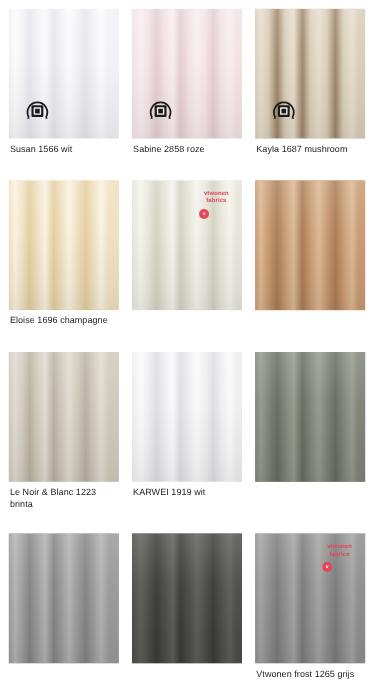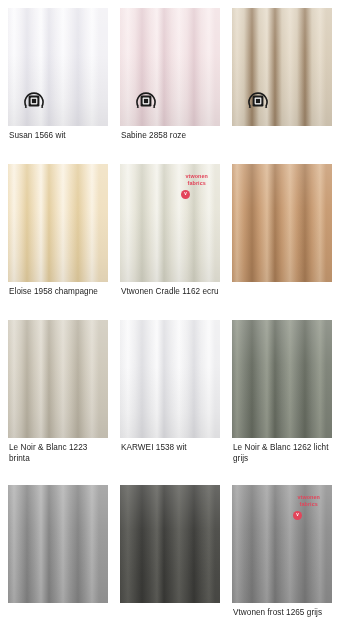--- a/index.html
+++ b/index.html
@@ -128,62 +128,61 @@
           <svg viewBox="0 0 26 26" aria-hidden="true">
             <path d="M5.2 18.6 A9 9 0 1 1 20.8 18.6" fill="none" stroke="#1b1b1b" stroke-width="1.6"></path>
             <path d="M4.4 17.8 l1.9 1.6 l-2.5 0.7 z" fill="#1b1b1b"></path>
             <path d="M21.6 17.8 l-1.9 1.6 l2.5 0.7 z" fill="#1b1b1b"></path>
             <rect x="7.6" y="7.6" width="10.8" height="10.8" rx="1.2" fill="#1b1b1b"></rect>
             <rect x="9.6" y="9.6" width="6.8" height="6.8" rx="0.8" fill="#ffffff" opacity="0.92"></rect>
             <rect x="10.9" y="10.9" width="4.2" height="4.2" fill="#1b1b1b"></rect>
           </svg>
         </div>
       </div>
+      <div class="caption">Kayla 1687 mushroom</div>
     </div>
     <div class="cell row2">
       <div class="swatch" style="background: rgb(240, 224, 192);">
         <div class="folds" style="background-image: linear-gradient(rgba(255, 255, 255, 0.16) 0%, rgba(255, 255, 255, 0.03) 38%, rgba(0, 0, 0, 0.035) 78%, rgba(0, 0, 0, 0.07) 100%), linear-gradient(90deg, rgb(240, 224, 192) 0%, rgb(250, 242, 226) 6%, rgb(240, 224, 192) 13%, rgb(227, 205, 158) 19%, rgb(240, 224, 192) 26%, rgb(250, 242, 226) 33%, rgb(227, 205, 158) 41%, rgb(240, 224, 192) 48%, rgb(250, 242, 226) 55%, rgb(240, 224, 192) 62%, rgb(227, 205, 158) 70%, rgb(240, 224, 192) 77%, rgb(250, 242, 226) 84%, rgb(240, 224, 192) 91%, rgb(240, 224, 192) 100%);"></div>
       </div>
-      <div class="caption">Eloise 1958 champagne</div>
+      <div class="caption">Eloise 1696 champagne</div>
     </div>
     <div class="cell row2">
       <div class="swatch" style="background: rgb(231, 229, 217);">
         <div class="folds" style="background-image: linear-gradient(rgba(255, 255, 255, 0.16) 0%, rgba(255, 255, 255, 0.03) 38%, rgba(0, 0, 0, 0.035) 78%, rgba(0, 0, 0, 0.07) 100%), linear-gradient(90deg, rgb(231, 229, 217) 0%, rgb(244, 243, 236) 8%, rgb(231, 229, 217) 15%, rgb(210, 209, 194) 22%, rgb(231, 229, 217) 30%, rgb(244, 243, 236) 37%, rgb(210, 209, 194) 44%, rgb(231, 229, 217) 52%, rgb(244, 243, 236) 59%, rgb(231, 229, 217) 67%, rgb(210, 209, 194) 74%, rgb(231, 229, 217) 81%, rgb(244, 243, 236) 89%, rgb(231, 229, 217) 95%, rgb(231, 229, 217) 100%);"></div>
         <div class="brandtag">
           <span class="bt-word">vtwonen</span>
           <span class="bt-word2">fabrics</span>
         </div>
         <div class="brandmark" style="background: rgb(227, 69, 91);">
           <span>v</span>
         </div>
       </div>
-      <div class="caption">Vtwonen Cradle 1162 ecru</div>
     </div>
     <div class="cell row2">
       <div class="swatch" style="background: rgb(199, 154, 113);">
         <div class="folds" style="background-image: linear-gradient(rgba(255, 255, 255, 0.16) 0%, rgba(255, 255, 255, 0.03) 38%, rgba(0, 0, 0, 0.035) 78%, rgba(0, 0, 0, 0.07) 100%), linear-gradient(90deg, rgb(199, 154, 113) 0%, rgb(220, 184, 148) 5%, rgb(199, 154, 113) 12%, rgb(168, 124, 85) 20%, rgb(199, 154, 113) 27%, rgb(220, 184, 148) 35%, rgb(168, 124, 85) 43%, rgb(199, 154, 113) 50%, rgb(220, 184, 148) 58%, rgb(199, 154, 113) 65%, rgb(168, 124, 85) 73%, rgb(199, 154, 113) 80%, rgb(220, 184, 148) 88%, rgb(199, 154, 113) 94%, rgb(199, 154, 113) 100%);"></div>
       </div>
     </div>
     <div class="cell row3">
       <div class="swatch" style="background: rgb(207, 201, 187);">
         <div class="folds" style="background-image: linear-gradient(rgba(255, 255, 255, 0.16) 0%, rgba(255, 255, 255, 0.03) 38%, rgba(0, 0, 0, 0.035) 78%, rgba(0, 0, 0, 0.07) 100%), linear-gradient(90deg, rgb(207, 201, 187) 0%, rgb(224, 219, 208) 6%, rgb(207, 201, 187) 13%, rgb(184, 177, 161) 19%, rgb(207, 201, 187) 26%, rgb(224, 219, 208) 33%, rgb(184, 177, 161) 41%, rgb(207, 201, 187) 48%, rgb(224, 219, 208) 55%, rgb(207, 201, 187) 62%, rgb(184, 177, 161) 70%, rgb(207, 201, 187) 77%, rgb(224, 219, 208) 84%, rgb(207, 201, 187) 91%, rgb(207, 201, 187) 100%);"></div>
       </div>
       <div class="caption">Le Noir &amp; Blanc 1223 brinta</div>
     </div>
     <div class="cell row3">
       <div class="swatch" style="background: rgb(238, 238, 240);">
         <div class="folds" style="background-image: linear-gradient(rgba(255, 255, 255, 0.16) 0%, rgba(255, 255, 255, 0.03) 38%, rgba(0, 0, 0, 0.035) 78%, rgba(0, 0, 0, 0.07) 100%), linear-gradient(90deg, rgb(238, 238, 240) 0%, rgb(250, 250, 251) 8%, rgb(238, 238, 240) 15%, rgb(222, 222, 226) 22%, rgb(238, 238, 240) 30%, rgb(250, 250, 251) 37%, rgb(222, 222, 226) 44%, rgb(238, 238, 240) 52%, rgb(250, 250, 251) 59%, rgb(238, 238, 240) 67%, rgb(222, 222, 226) 74%, rgb(238, 238, 240) 81%, rgb(250, 250, 251) 89%, rgb(238, 238, 240) 95%, rgb(238, 238, 240) 100%);"></div>
       </div>
-      <div class="caption">KARWEI 1538 wit</div>
+      <div class="caption">KARWEI 1919 wit</div>
     </div>
     <div class="cell row3">
       <div class="swatch" style="background: rgb(126, 131, 120);">
         <div class="folds" style="background-image: linear-gradient(rgba(255, 255, 255, 0.16) 0%, rgba(255, 255, 255, 0.03) 38%, rgba(0, 0, 0, 0.035) 78%, rgba(0, 0, 0, 0.07) 100%), linear-gradient(90deg, rgb(126, 131, 120) 0%, rgb(149, 154, 141) 5%, rgb(126, 131, 120) 12%, rgb(102, 107, 96) 20%, rgb(126, 131, 120) 27%, rgb(149, 154, 141) 35%, rgb(102, 107, 96) 43%, rgb(126, 131, 120) 50%, rgb(149, 154, 141) 58%, rgb(126, 131, 120) 65%, rgb(102, 107, 96) 73%, rgb(126, 131, 120) 80%, rgb(149, 154, 141) 88%, rgb(126, 131, 120) 94%, rgb(126, 131, 120) 100%);"></div>
       </div>
-      <div class="caption">Le Noir &amp; Blanc 1262 licht grijs</div>
     </div>
     <div class="cell row4">
       <div class="swatch" style="background: rgb(154, 154, 154);">
         <div class="folds" style="background-image: linear-gradient(rgba(255, 255, 255, 0.16) 0%, rgba(255, 255, 255, 0.03) 38%, rgba(0, 0, 0, 0.035) 78%, rgba(0, 0, 0, 0.07) 100%), linear-gradient(90deg, rgb(154, 154, 154) 0%, rgb(179, 179, 179) 6%, rgb(154, 154, 154) 13%, rgb(131, 131, 131) 19%, rgb(154, 154, 154) 26%, rgb(179, 179, 179) 33%, rgb(131, 131, 131) 41%, rgb(154, 154, 154) 48%, rgb(179, 179, 179) 55%, rgb(154, 154, 154) 62%, rgb(131, 131, 131) 70%, rgb(154, 154, 154) 77%, rgb(179, 179, 179) 84%, rgb(154, 154, 154) 91%, rgb(154, 154, 154) 100%);"></div>
       </div>
     </div>
     <div class="cell row4">
       <div class="swatch" style="background: rgb(76, 76, 72);">
         <div class="folds" style="background-image: linear-gradient(rgba(255, 255, 255, 0.16) 0%, rgba(255, 255, 255, 0.03) 38%, rgba(0, 0, 0, 0.035) 78%, rgba(0, 0, 0, 0.07) 100%), linear-gradient(90deg, rgb(76, 76, 72) 0%, rgb(94, 94, 89) 8%, rgb(76, 76, 72) 15%, rgb(58, 58, 55) 22%, rgb(76, 76, 72) 30%, rgb(94, 94, 89) 37%, rgb(58, 58, 55) 44%, rgb(76, 76, 72) 52%, rgb(94, 94, 89) 59%, rgb(76, 76, 72) 67%, rgb(58, 58, 55) 74%, rgb(76, 76, 72) 81%, rgb(94, 94, 89) 89%, rgb(76, 76, 72) 95%, rgb(76, 76, 72) 100%);"></div>
       </div>

